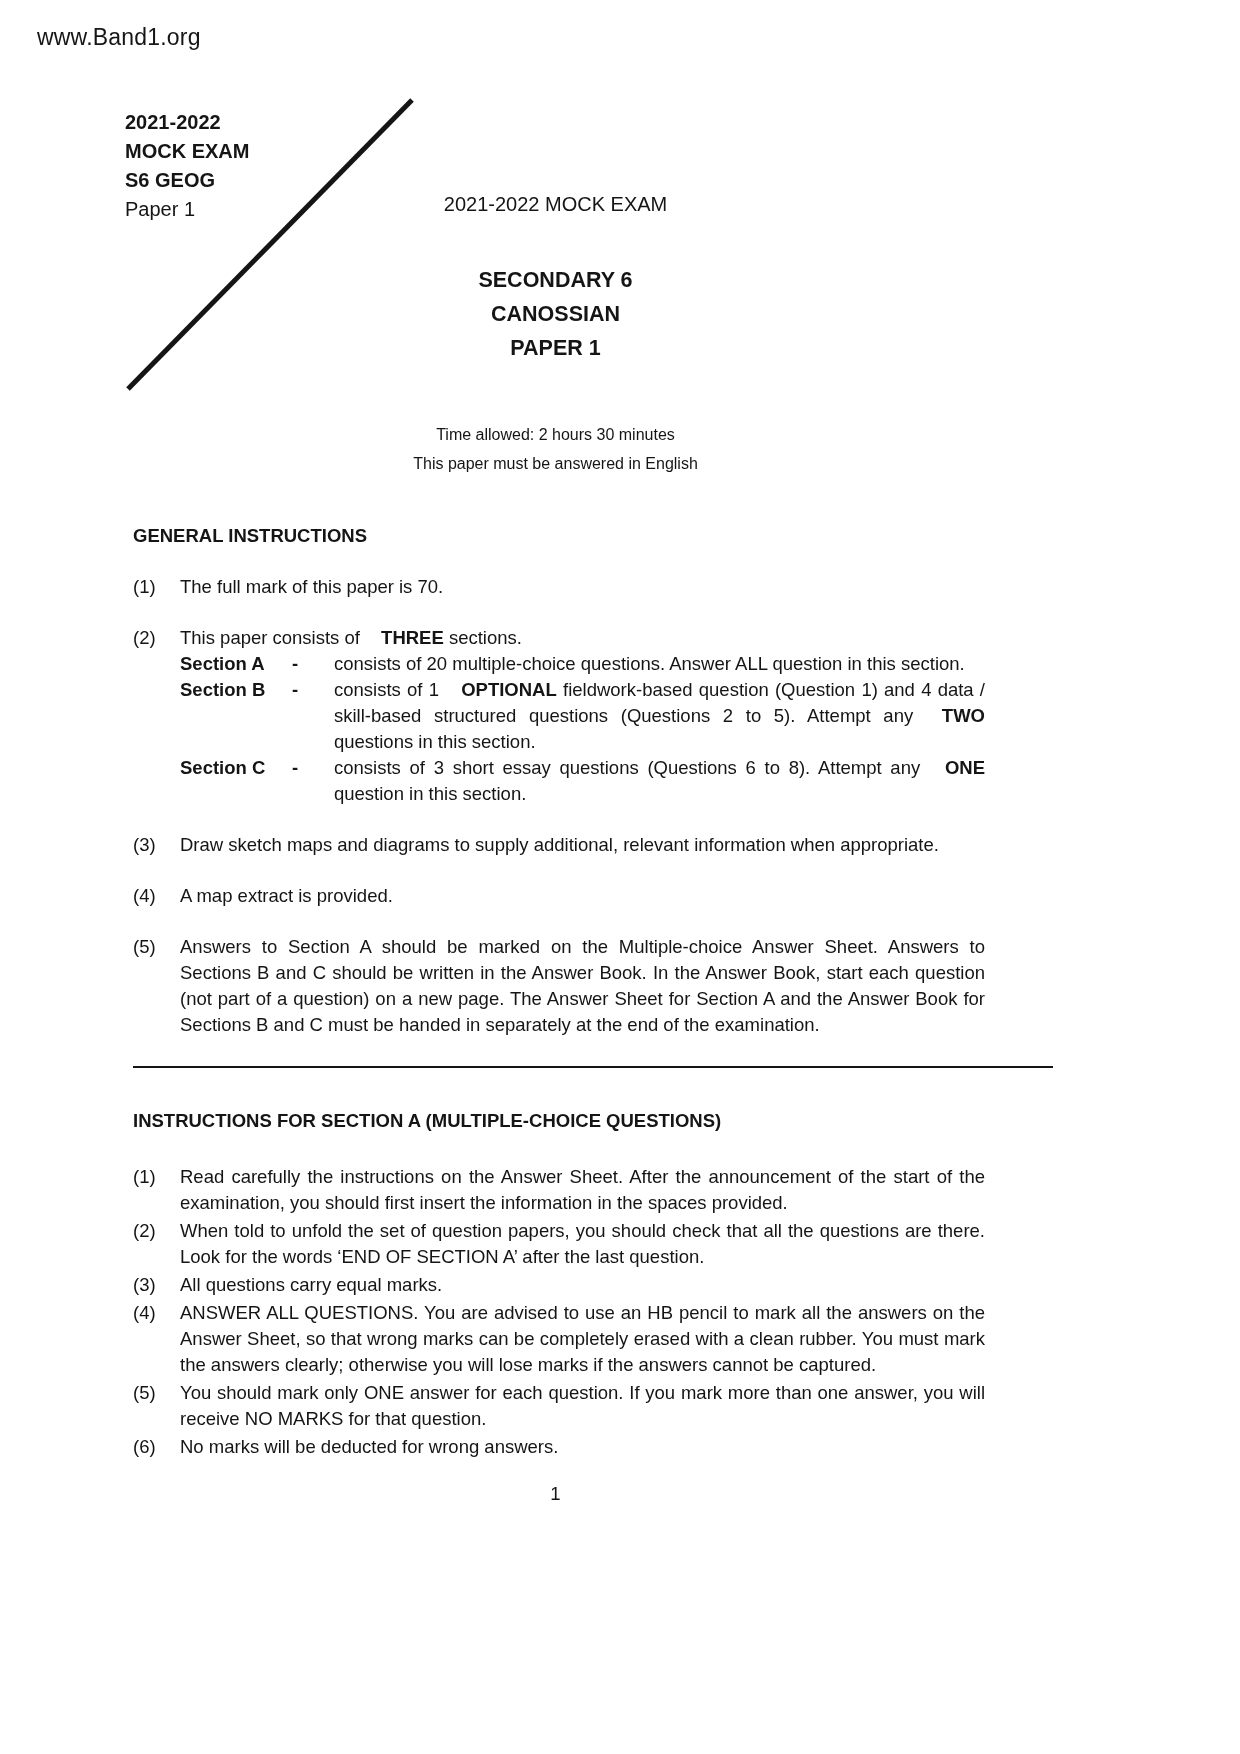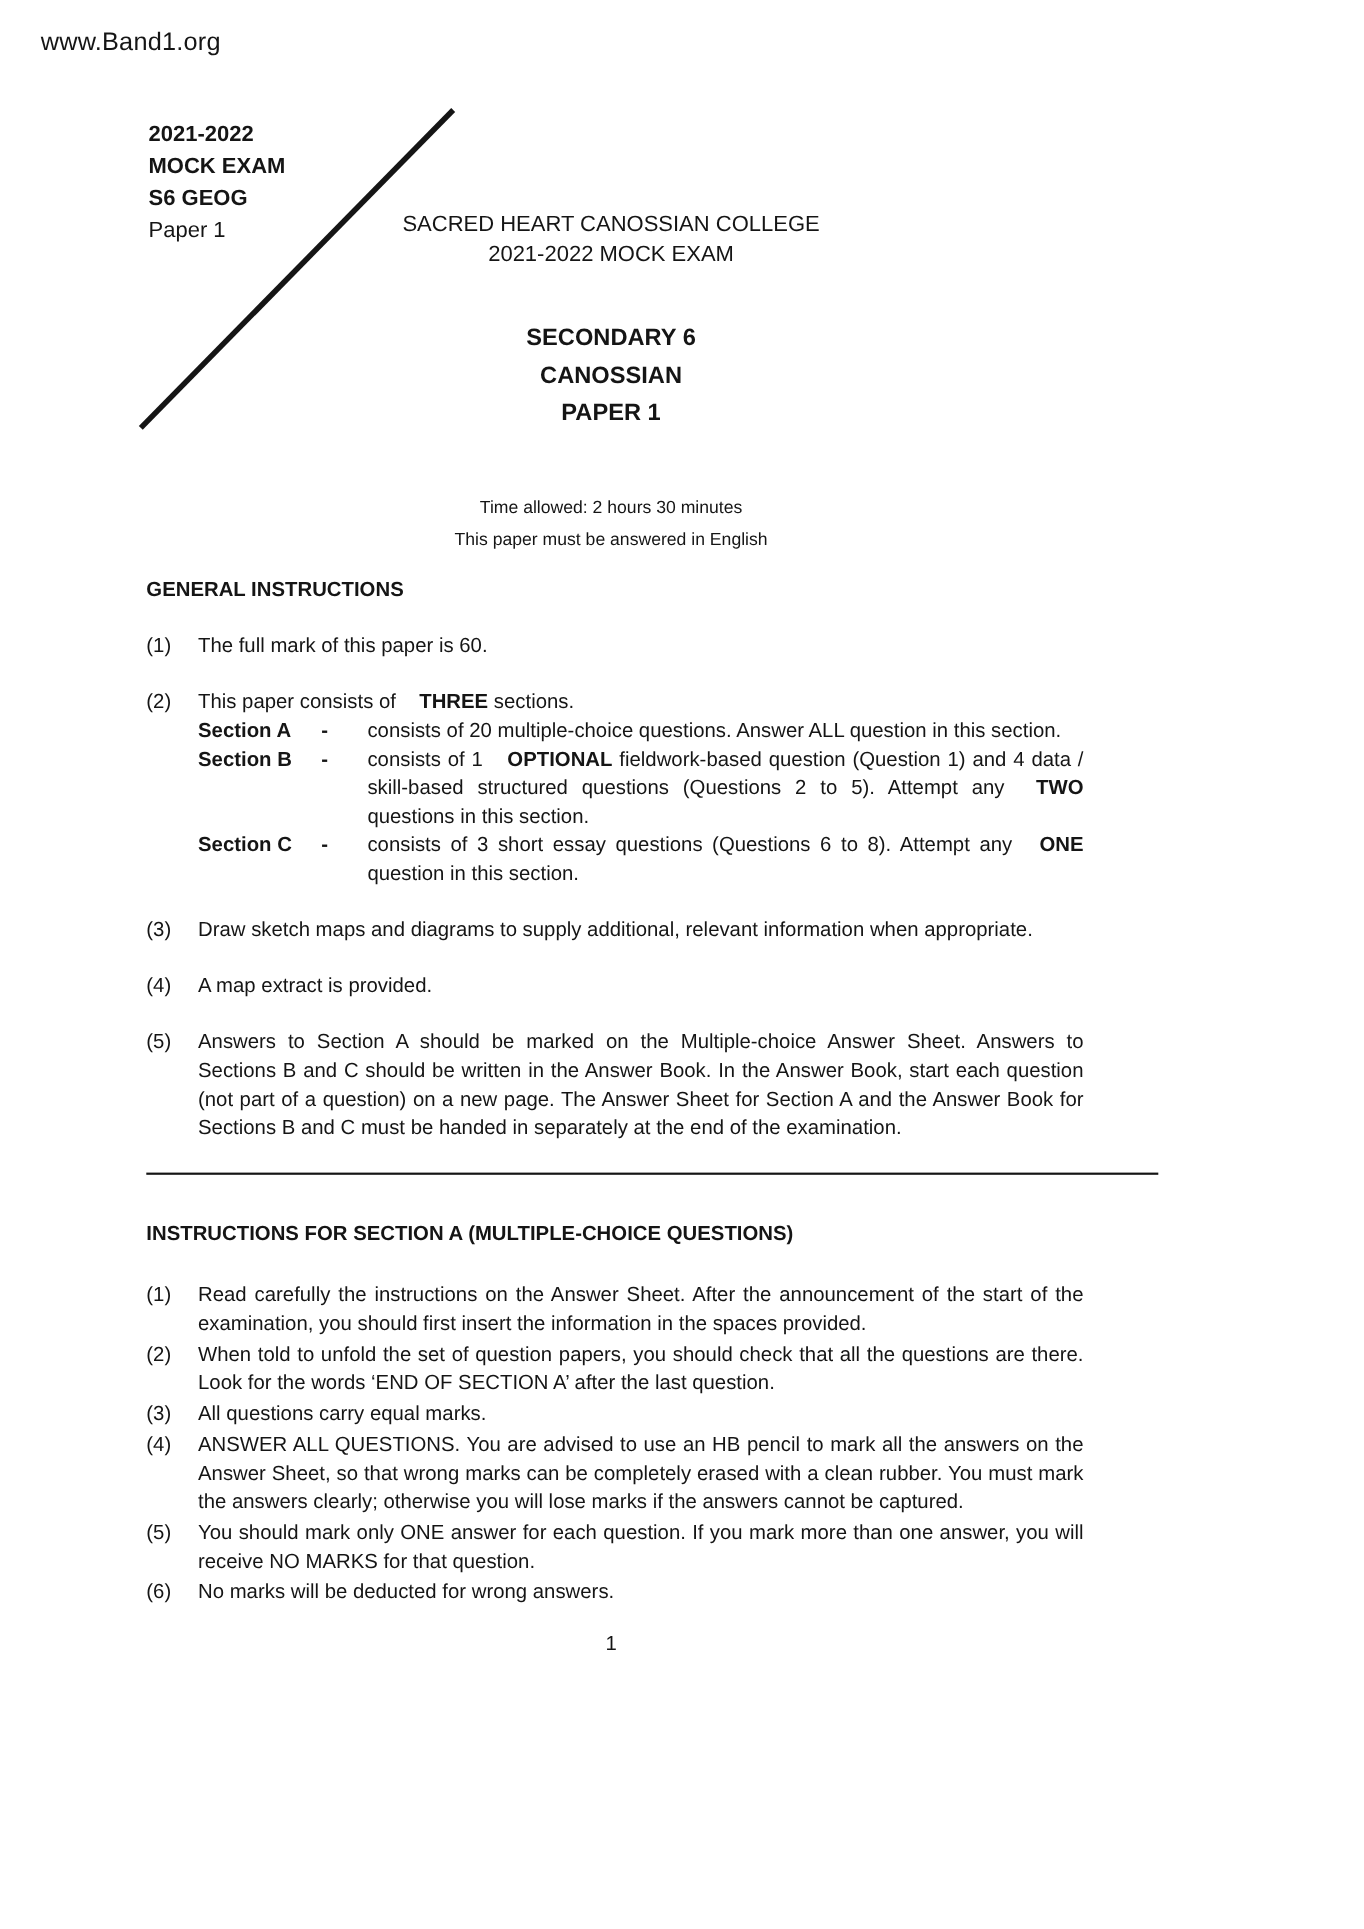--- a/index.html
+++ b/index.html
@@ -21,21 +21,21 @@
     left:37px; top:24px;
     font-size:23px;
     letter-spacing:0.2px;
   }
   .diag {
     position:absolute;
     left:121px; top:93px;
   }
   .hdr-left {
     position:absolute;
-    left:135px; top:108px;
+    left:125px; top:108px;
     font-size:20px;
     font-weight:bold;
     line-height:29px;
   }
   .hdr-left .regular { font-weight:normal; }
   .center-col {
     position:absolute;
     left:133px; top:191px;
     width:845px;
     text-align:center;
@@ -97,40 +97,39 @@
   </svg>
 
   <div class="hdr-left">
     <div>2021-2022</div>
     <div>MOCK EXAM</div>
     <div>S6 GEOG</div>
     <div class="regular">Paper 1</div>
   </div>
 
   <div class="center-col">
-    <div class="school">SACRED HEART CANOSSIAN COLLEGE</div>
     <div class="school">2021-2022 MOCK EXAM</div>
     <div class="titles">
       <div>SECONDARY 6</div>
       <div>CANOSSIAN</div>
       <div>PAPER 1</div>
     </div>
     <div class="timebox">
       <div>Time allowed: 2 hours 30 minutes</div>
       <div>This paper must be answered in English</div>
     </div>
   </div>
 
   <div class="body-col">
 
     <div class="h-bold">GENERAL INSTRUCTIONS</div>
 
     <div class="item">
       <div class="num">(1)</div>
-      <div class="txt just">The full mark of this paper is 60.</div>
+      <div class="txt just">The full mark of this paper is 70.</div>
     </div>
 
     <div class="item">
       <div class="num">(2)</div>
       <div class="txt">
         <div><span>This paper consists of </span><span class="b">THREE</span><span> sections.</span></div>
         <div class="secrow">
           <div class="lbl">Section A</div>
           <div class="dash">-</div>
           <div class="stxt"><span>consists of 20 multiple-choice questions. Answer ALL question in this section.</span></div>

